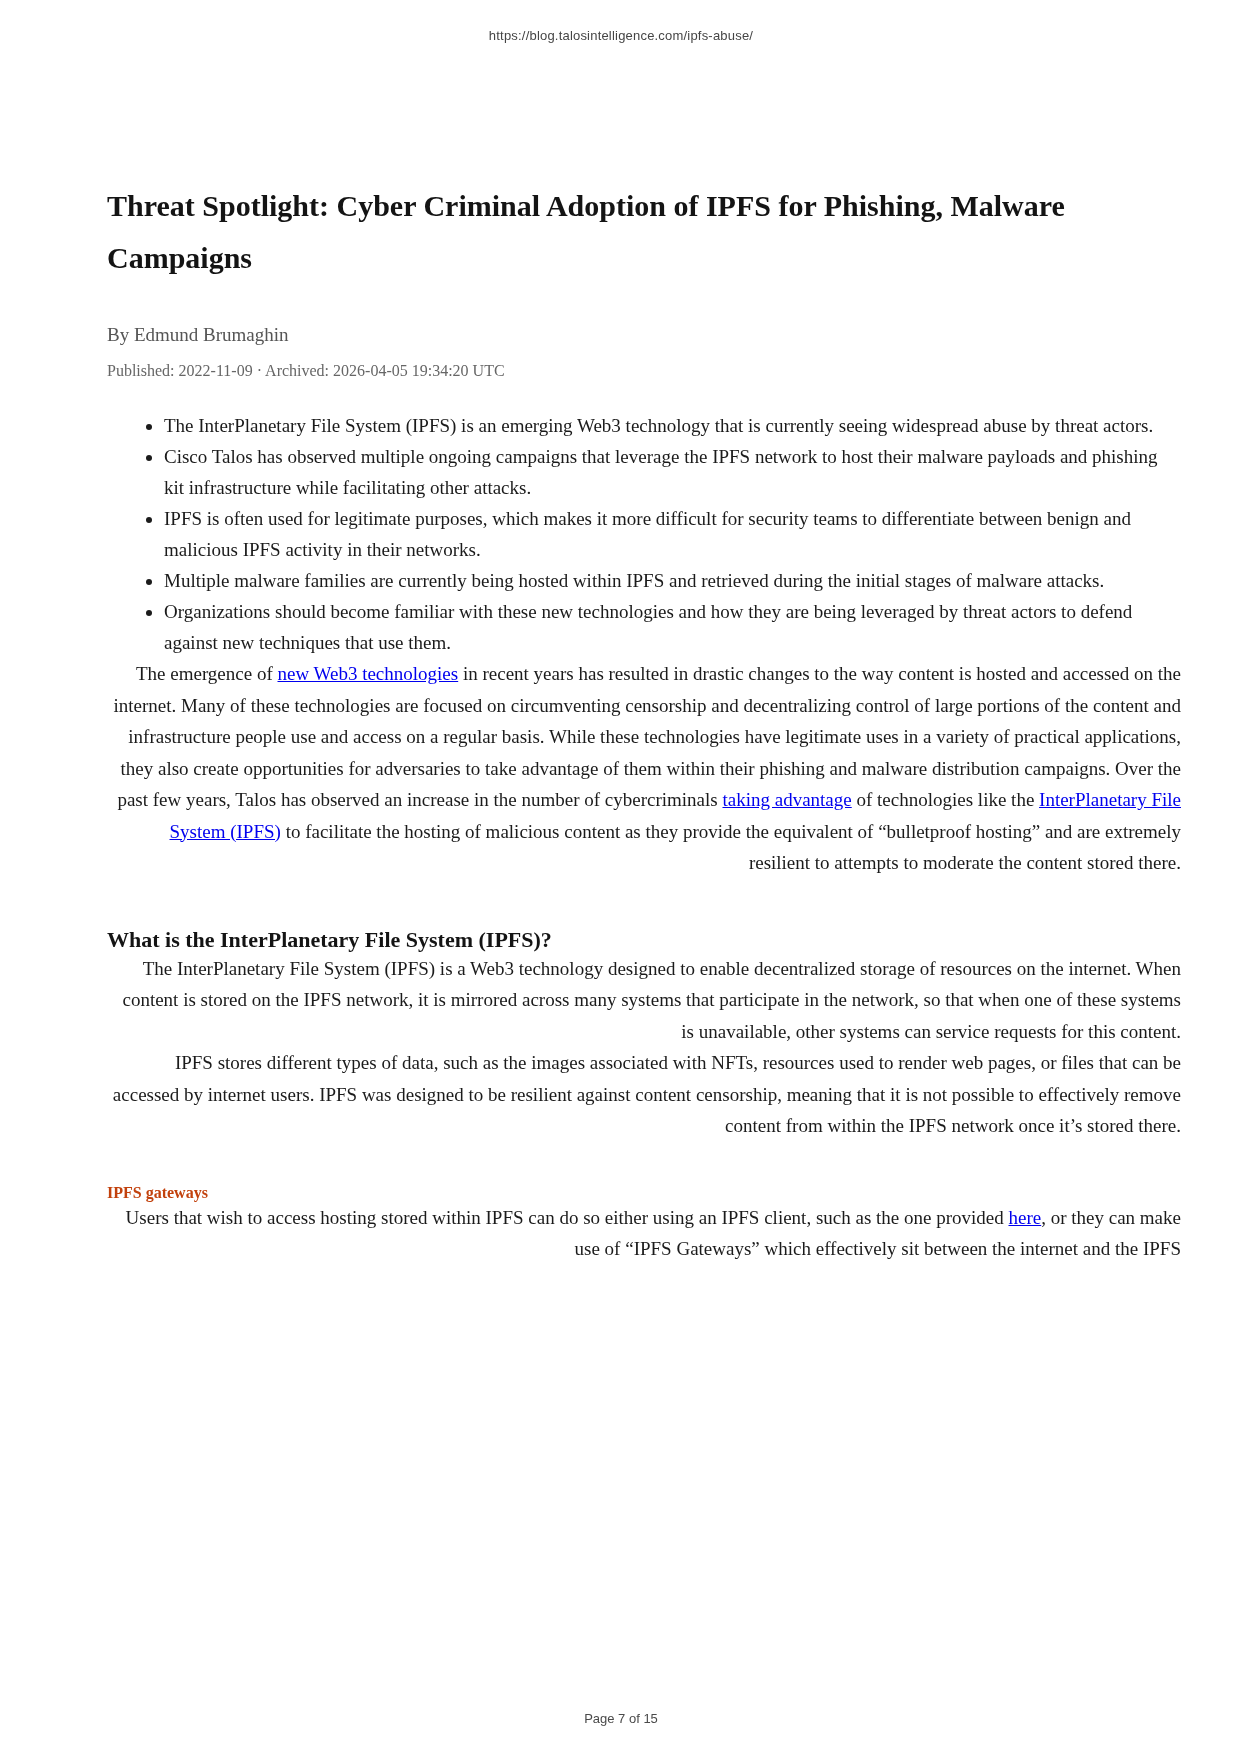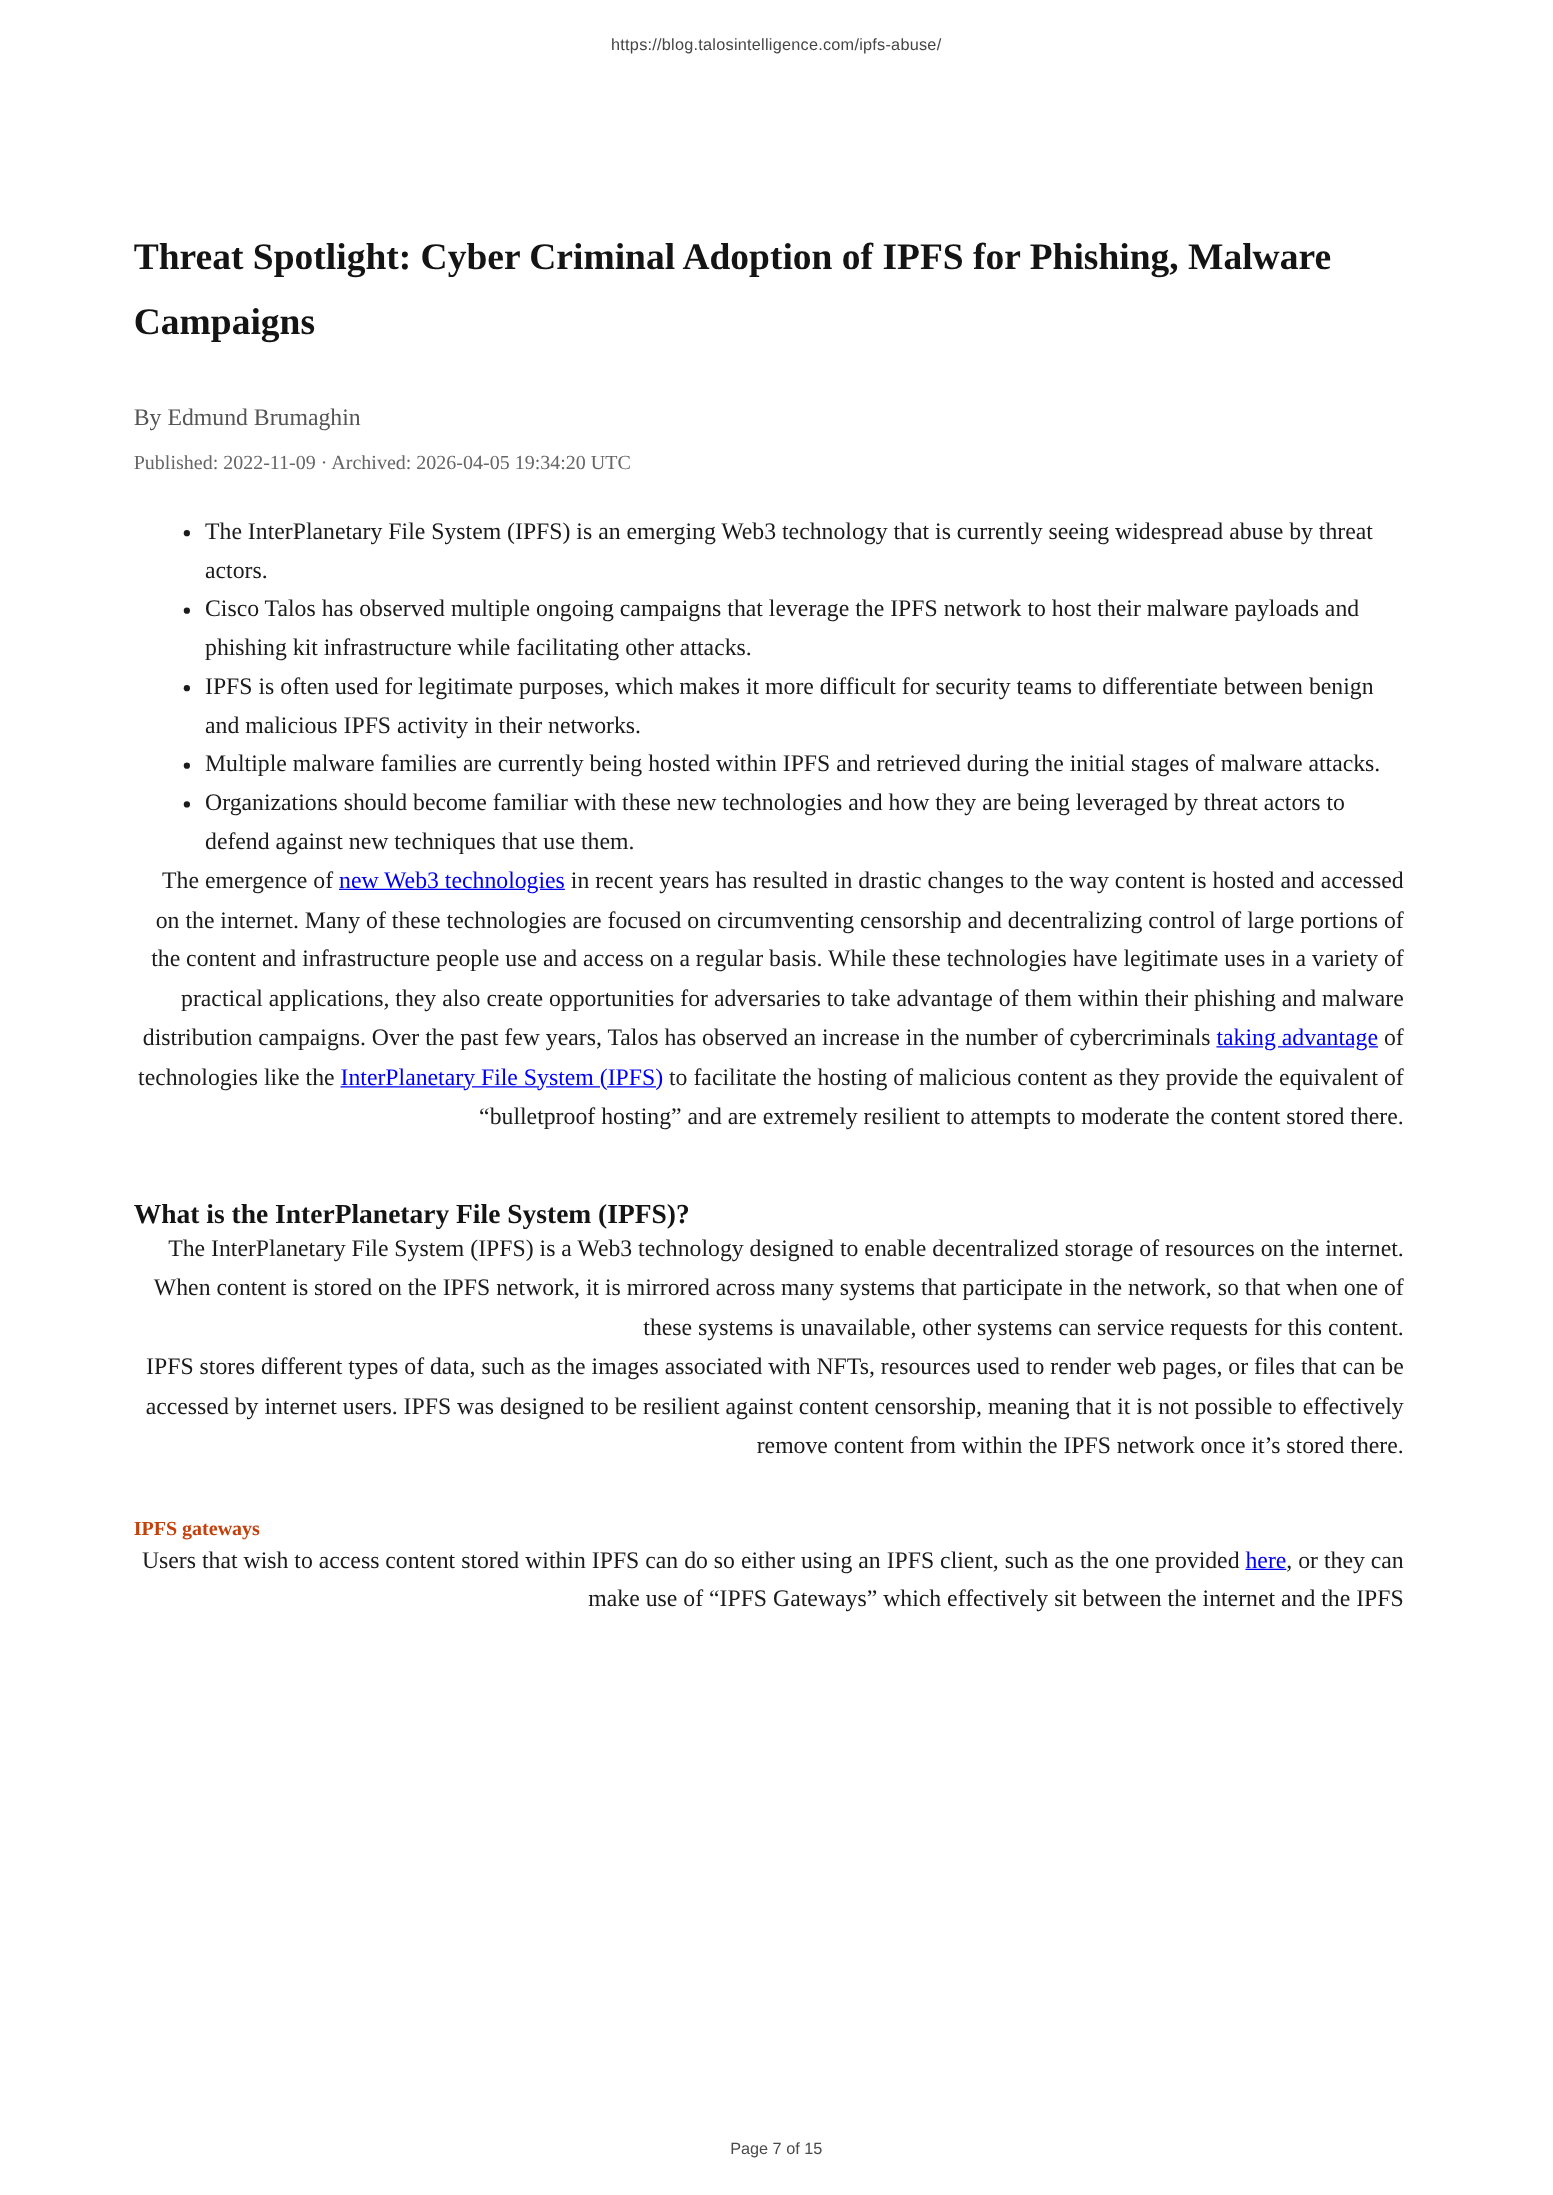--- a/index.html
+++ b/index.html
@@ -22,21 +22,21 @@
     top: 28px;
     left: 0;
     width: 100%;
     text-align: center;
     font-family: "Liberation Sans", sans-serif;
     font-size: 13px;
     color: #454545;
     letter-spacing: 0.2px;
   }
   .content {
-    padding: 180px 119px 0 107px;
+    padding: 180px 61px 0 107px;
   }
   h1.title {
     font-size: 30px;
     font-weight: 700;
     line-height: 52px;
     color: #141414;
   }
   .byline {
     margin-top: 40px;
     font-size: 19px;
@@ -115,16 +115,16 @@
   <p class="body-paragraph"><span>The emergence of </span><a class="link" href="#">new Web3 technologies</a><span> in recent years has resulted in drastic changes to the way content is hosted and accessed on the internet. Many of these technologies are focused on circumventing censorship and decentralizing control of large portions of the content and infrastructure people use and access on a regular basis. While these technologies have legitimate uses in a variety of practical applications, they also create opportunities for adversaries to take advantage of them within their phishing and malware distribution campaigns. Over the past few years, Talos has observed an increase in the number of cybercriminals </span><a class="link" href="#">taking advantage</a><span> of technologies like the </span><a class="link" href="#">InterPlanetary File System (IPFS)</a><span> to facilitate the hosting of malicious content as they provide the equivalent of “bulletproof hosting” and are extremely resilient to attempts to moderate the content stored there.</span></p>
 
   <h2 class="section-heading">What is the InterPlanetary File System (IPFS)?</h2>
 
   <p class="body-paragraph">The InterPlanetary File System (IPFS) is a Web3 technology designed to enable decentralized storage of resources on the internet. When content is stored on the IPFS network, it is mirrored across many systems that participate in the network, so that when one of these systems is unavailable, other systems can service requests for this content.</p>
 
   <p class="body-paragraph">IPFS stores different types of data, such as the images associated with NFTs, resources used to render web pages, or files that can be accessed by internet users. IPFS was designed to be resilient against content censorship, meaning that it is not possible to effectively remove content from within the IPFS network once it’s stored there.</p>
 
   <h3 class="subsection-heading">IPFS gateways</h3>
 
-  <p class="body-paragraph"><span>Users that wish to access content stored within IPFS can do so either using an IPFS client, such as the one provided </span><a class="link" href="#">here</a><span>, or they can make use of “IPFS Gateways” which effectively sit between the internet and the IPFS</span></p>
+  <p class="body-paragraph"><span>Users that wish to access hosting stored within IPFS can do so either using an IPFS client, such as the one provided </span><a class="link" href="#">here</a><span>, or they can make use of “IPFS Gateways” which effectively sit between the internet and the IPFS</span></p>
 </div>
 
 <div class="page-footer">Page 7 of 15</div>
 
 </body></html>

